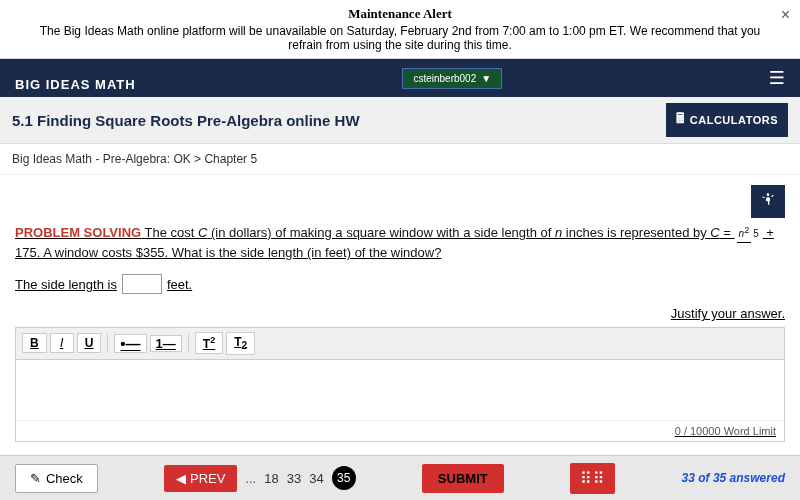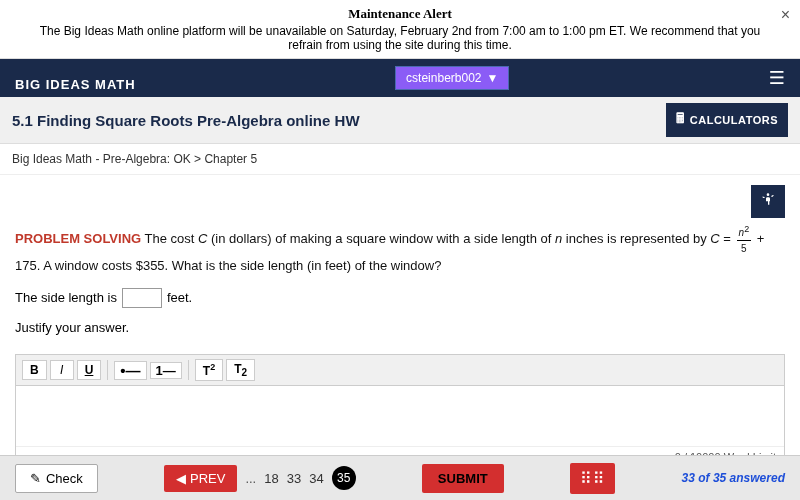--- a/index.html
+++ b/index.html
@@ -45,25 +45,25 @@
       color: white;
       letter-spacing: 1px;
       margin-top: 12px;
     }
     .header-user {
       display: flex;
       align-items: center;
       gap: 6px;
     }
     .header-user-name {
-      background: #8b5cf6;
+      background: #14532d;
       color: white;
       border: 1px solid #4a6aaf;
       padding: 4px 10px;
-      font-size: 12px;
+      font-size: 10px;
       display: flex;
       align-items: center;
       gap: 5px;
       cursor: pointer;
     }
     .header-menu {
       cursor: pointer;
       font-size: 18px;
       color: white;
     }
@@ -120,37 +120,38 @@
       border: 2px solid #1a2a4a;
       color: white;
       padding: 5px;
       cursor: pointer;
       font-size: 14px;
     }
 
     .problem-area {
       margin-top: 5px;
       clear: both;
+      text-decoration: underline;
     }
 
     .problem-label {
       color: #c0392b;
       font-weight: bold;
       font-size: 13px;
     }
 
     .problem-text {
       font-size: 13px;
       line-height: 1.5;
       color: #111;
     }
 
     .fraction {
       display: inline-flex;
-      flex-direction: column;
+      flex-direction: row;
       align-items: center;
       vertical-align: middle;
       margin: 0 2px;
       font-size: 11px;
     }
     .fraction .numerator {
       border-bottom: 1px solid black;
       padding: 0 2px;
       font-size: 10px;
     }
@@ -176,21 +177,22 @@
       width: 100%;
       height: 100%;
       border: none;
       outline: none;
       font-size: 12px;
       padding: 0 2px;
     }
 
     .justify-label {
       font-size: 13px;
-      margin-bottom: 19px;
+      margin-bottom: 6px;
+      text-align: right;
     }
 
     
     .editor-container {
       border: 1px solid #ccc;
       background: white;
     }
     .editor-toolbar {
       background: #f0f0f0;
       border-bottom: 1px solid #ccc;

